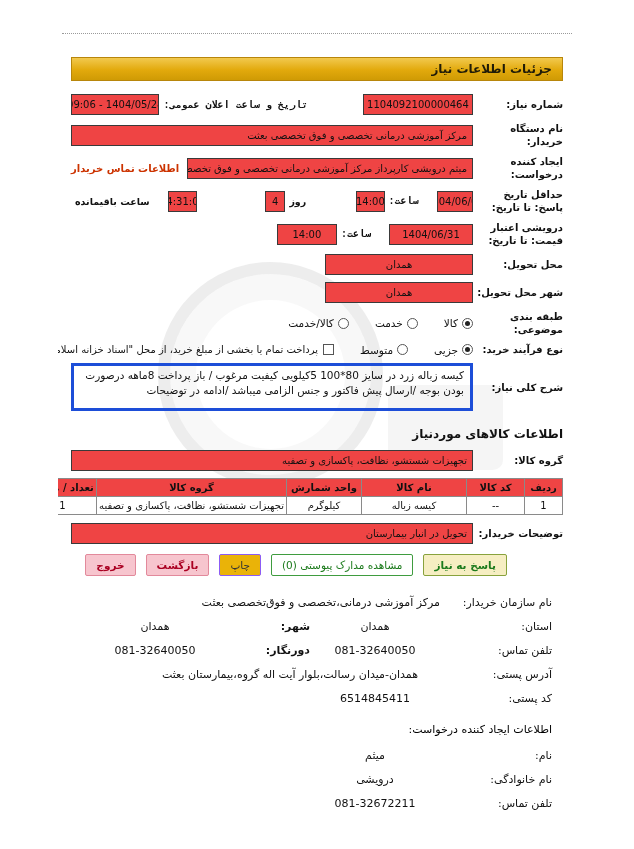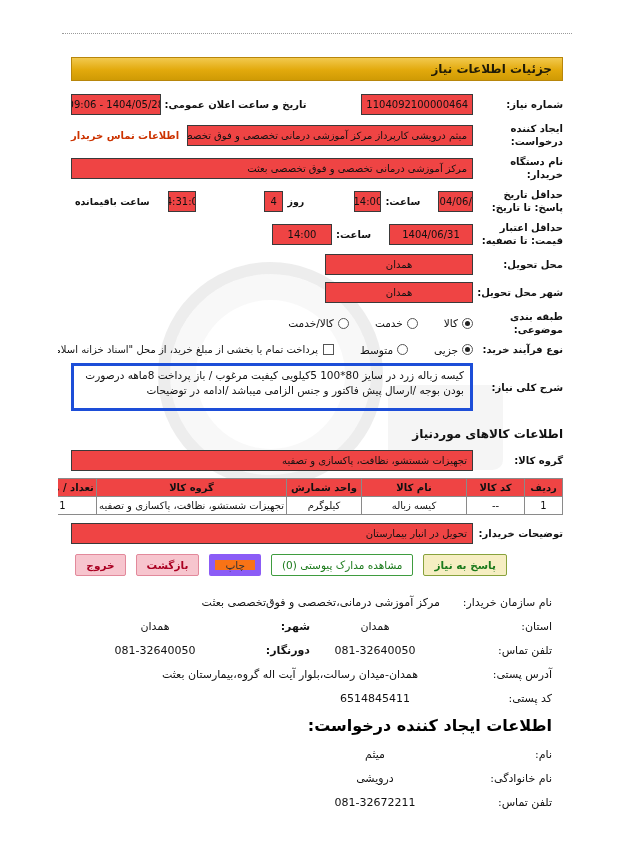--- a/index.html
+++ b/index.html
@@ -10,21 +10,21 @@
   .wm-ring{left:100px;top:262px;width:225px;height:225px;border:12px solid rgba(110,110,110,0.12);border-radius:50%;box-shadow:inset 0 0 0 26px rgba(110,110,110,0.05);}
   .wm-mid{left:330px;top:385px;width:115px;height:85px;background:rgba(120,120,120,0.07);border-radius:10px;}
   .wm-side{left:548px;top:295px;width:86px;height:280px;background:rgba(120,120,120,0.06);border-radius:30px;}
   .content{position:relative;z-index:1;}
   .bar{margin:0 13px;background:linear-gradient(180deg,#f2c94e 0%,#e2a90c 55%,#cf9a04 100%);border:1px solid #b8860b;color:#201c08;font-weight:bold;font-size:12px;padding:4px 10px;}
   .bar1{margin-top:57px;}
   .bar2{margin-top:24px;}
   .form{padding:13px 13px 0;}
   .row{display:flex;align-items:center;margin-bottom:7px;}
   .lbl{width:90px;min-width:90px;font-size:10px;font-weight:bold;color:#111;line-height:1.3;padding-left:4px;}
-  .lbl2{font-size:10px;font-weight:bold;color:#111;padding-left:4px;white-space:nowrap;}
+  .lbl2{font-size:10px;font-weight:bold;color:#111;padding-left:4px;white-space:nowrap;font-family:Liberation Mono, monospace;}
   .ibox{border:1px solid #3a3a3a;background:#ef4444;height:21px;display:inline-flex;align-items:center;padding:0 5px;font-size:10px;color:#111;overflow:hidden;white-space:nowrap;}
   .center{justify-content:center;}
   .ltr{direction:ltr;unicode-bidi:embed;}
   .w148{width:148px;} .w120{width:118px;} .w505{width:505px;} .w392{width:392px;}
   .w84{width:84px;} .w60{width:60px;} .w36{width:36px;} .w64{width:64px;} .w436{width:436px;}
   .mr55{margin-right:55px;} .mr50{margin-right:50px;} .mr68{margin-right:68px;} .g26{margin-right:26px;} .g18{margin-right:18px;}
   .link{color:#cc3300;font-size:10px;font-weight:bold;margin-right:8px;cursor:pointer;white-space:nowrap;}
   .small-lbl{font-size:9.5px;font-weight:bold;color:#111;margin-left:4px;white-space:nowrap;}
   .radio{width:11px;height:11px;min-width:11px;border:1px solid #555;border-radius:50%;background:#fff;display:inline-block;position:relative;margin-left:4px;}
   .radio.sel::after{content:"";position:absolute;top:2px;left:2px;right:2px;bottom:2px;border-radius:50%;background:#222;}
@@ -33,30 +33,30 @@
   .note{font-size:10px;color:#111;white-space:nowrap;}
   .descbox{width:436px;min-height:48px;border:3px solid #1d4ed8;font-size:10.5px;line-height:1.45;padding:2px 6px;color:#111;}
   .sec-title{font-size:12px;font-weight:bold;color:#111;margin:16px 0 9px;}
   table.tbl{width:100%;border-collapse:collapse;font-size:10px;margin-bottom:8px;table-layout:fixed;}
   .tbl th{background:#ef4444;border:1px solid #8a8a8a;padding:3px 2px;font-weight:bold;color:#111;}
   .tbl td{border:1px solid #8a8a8a;padding:3px 2px;text-align:center;color:#111;overflow:hidden;white-space:nowrap;}
   .btns{display:flex;align-items:center;gap:10px;margin:10px 56px 0 0;}
   .btn{height:22px;padding:0 10px;font-size:10.5px;display:inline-flex;align-items:center;border-radius:2px;cursor:pointer;white-space:nowrap;}
   .btn-respond{background:#f6eec2;border:1px solid #88a23c;color:#1c7a1c;font-weight:bold;}
   .btn-attach{background:#fff;border:1px solid #3f9c3f;color:#1c7a1c;}
-  .btn-print{background:#f97316;border:6px solid #8b5cf6;color:#333;}
+  .btn-print{background:#eab308;border:1px solid #8b5cf6;color:#333;}
   .btn-pink{background:#f7c5ce;border:1px solid #e2899b;color:#aa0022;font-weight:bold;}
   .c-sec{padding:20px 24px 0;}
   .c-row{display:flex;align-items:center;margin-bottom:11px;font-size:11px;color:#111;}
   .c-lbl{font-weight:normal;width:112px;min-width:112px;}
   .c-lbl2{font-weight:bold;width:90px;min-width:90px;}
   .c-val{width:220px;text-align:center;white-space:nowrap;}
   .c-val2{width:130px;text-align:center;white-space:nowrap;}
   .c-val-wide{width:300px;text-align:center;white-space:nowrap;}
-  .c-title{font-weight:bold;font-size:16px;margin:11px 0 13px;}
+  .c-title{font-weight:normal;font-size:11px;margin:18px 0 13px;}
 </style>
 </head>
 <body>
 
 <div class="page">
   <div class="dotted"></div>
   <div class="wm wm-ring"></div>
   <div class="wm wm-mid"></div>
   <div class="wm wm-side"></div>
 
@@ -69,43 +69,43 @@
     <div class="form">
 
       <div class="row">
         <span class="lbl">شماره نیاز:</span>
         <span class="ibox w148 ltr center">1104092100000464</span>
         <span class="lbl2 mr55">تاریخ و ساعت اعلان عمومی:</span>
         <span class="ibox w120 center">1404/05/28 - 09:06</span>
       </div>
 
       <div class="row">
+        <span class="lbl">نام دستگاه خریدار:</span>
+        <span class="ibox w505">مرکز آموزشی درمانی تخصصی و فوق تخصصی بعثت</span>
+      </div>
+
+      <div class="row">
         <span class="lbl">ایجاد کننده درخواست:</span>
         <span class="ibox w392">میثم درویشی کارپرداز مرکز آموزشی درمانی تخصصی و فوق تخصصی بعثت</span>
         <span class="link">اطلاعات تماس خریدار</span>
-      </div>
-
-      <div class="row">
-        <span class="lbl">نام دستگاه خریدار:</span>
-        <span class="ibox w505">مرکز آموزشی درمانی تخصصی و فوق تخصصی بعثت</span>
       </div>
 
       <div class="row">
         <span class="lbl">حداقل تاریخ پاسخ: تا تاریخ:</span>
         <span class="ibox w84 ltr center">1404/06/01</span>
         <span class="lbl2 g18">ساعت:</span>
         <span class="ibox w60 ltr center">14:00</span>
         <span class="small-lbl mr50">روز</span>
         <span class="ibox w36 ltr center">4</span>
         <span class="ibox w64 ltr center mr68">04:31:02</span>
         <span class="small-lbl g18">ساعت باقیمانده</span>
       </div>
 
       <div class="row">
-        <span class="lbl">حداقل اعتبار قیمت: تا تصفیه:</span>
+        <span class="lbl">درویشی اعتبار قیمت: تا تاریخ:</span>
         <span class="ibox w84 ltr center">1404/06/31</span>
         <span class="lbl2 g18">ساعت:</span>
         <span class="ibox w60 ltr center">14:00</span>
       </div>
 
       <div class="row">
         <span class="lbl">محل تحویل:</span>
         <span class="ibox w148 center">همدان</span>
       </div>
 

